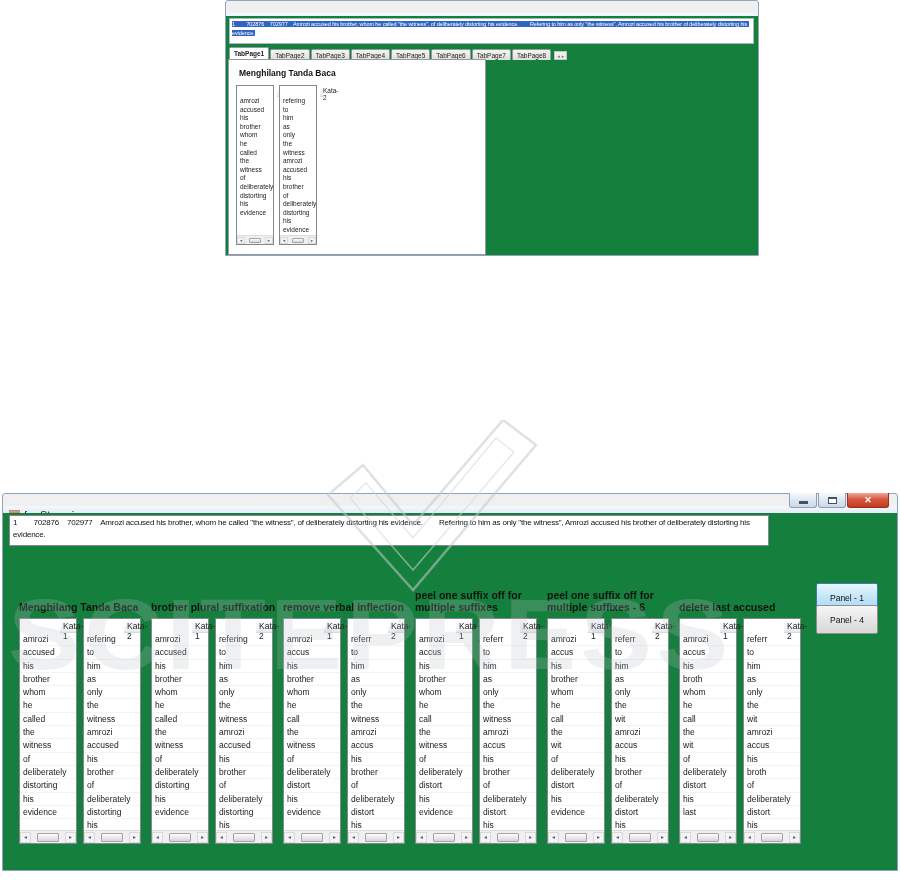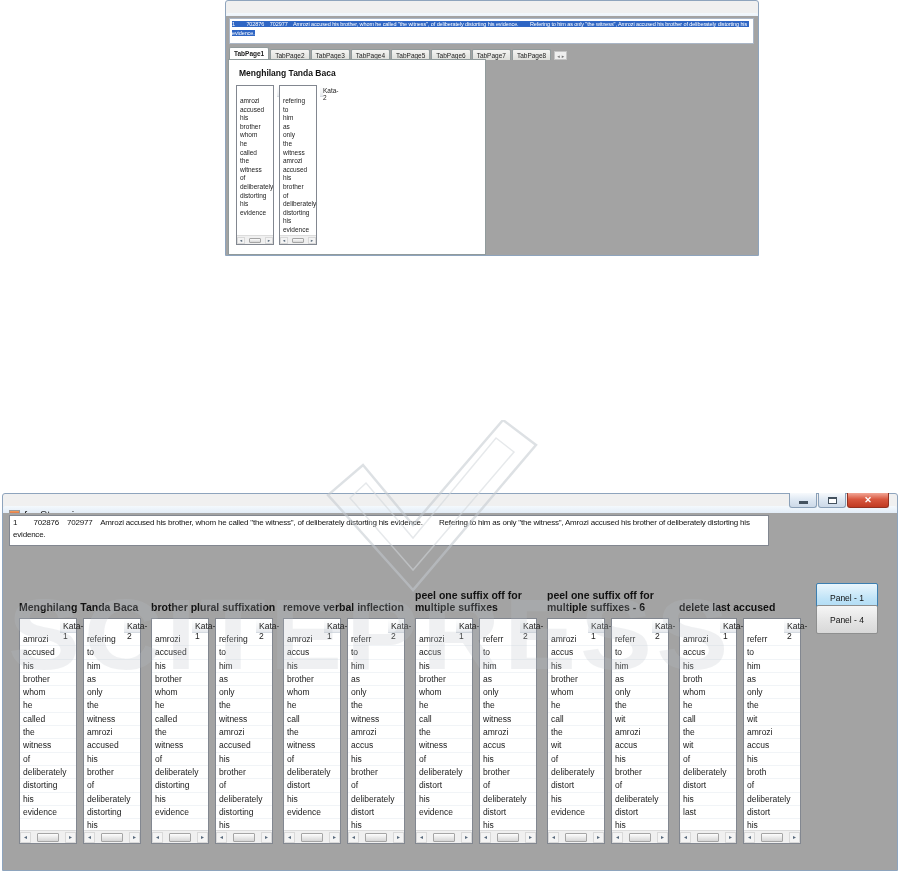--- a/index.html
+++ b/index.html
@@ -6,21 +6,21 @@
   body { font-family:"Liberation Sans", sans-serif; background:#fff; }
   .page { position:relative; width:901px; height:887px; background:#fff; overflow:hidden; }
 
   
   .win { position:absolute; background:#f0f0f0; border:1px solid #8ea4bd; border-radius:3px 3px 0 0; }
   .titlebar { display:flex; align-items:center; gap:4px;
     background:linear-gradient(#f4f9fd 0%, #dfeaf6 45%, #c9dbee 100%);
     border-bottom:1px solid #b4c6da; border-radius:3px 3px 0 0;margin-top:12px; }
   .form-icon { display:inline-block; background:#fff; border:1px solid #9a9a9a; position:relative; }
   .form-icon::before { content:""; position:absolute; left:0; top:0; right:0; background:linear-gradient(#f5a25e,#cf4b2f); }
-  .client { position:absolute; left:0; right:0; bottom:0; background:#a3a3a3; }
+  .client { position:absolute; left:0; right:0; bottom:0; background:#15803d; }
 
   
   #win-small { left:225px; top:0; width:534px; height:256px; }
   #win-small .titlebar { height:15px; font-size:8.5px; color:#333; padding-left:3px; }
   #win-small .form-icon { width:8px; height:8px; }
   #win-small .form-icon::before { height:3px; }
   #win-small .client { top:15px; }
   #small-textbox { position:absolute; left:3px; top:2px; width:525px; height:26px; background:#fff;
     border:1px solid #aab6c6; font-size:5.5px; letter-spacing:-0.1px; line-height:8.5px;
     padding:1px 2px; white-space:pre-wrap; overflow:hidden; }

